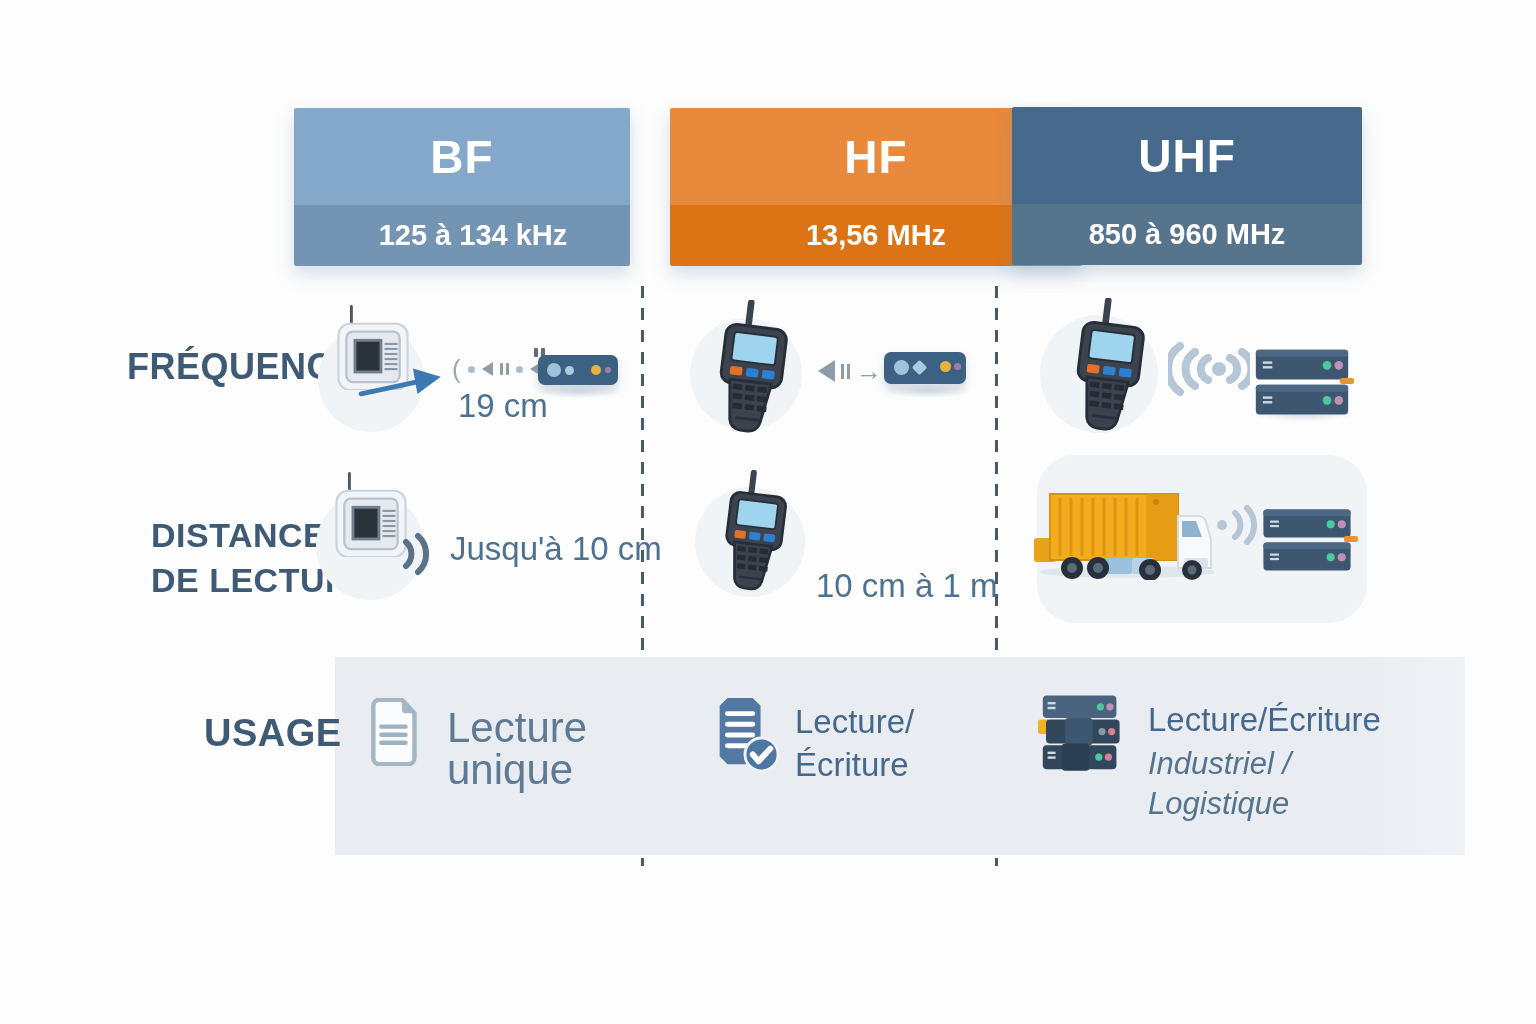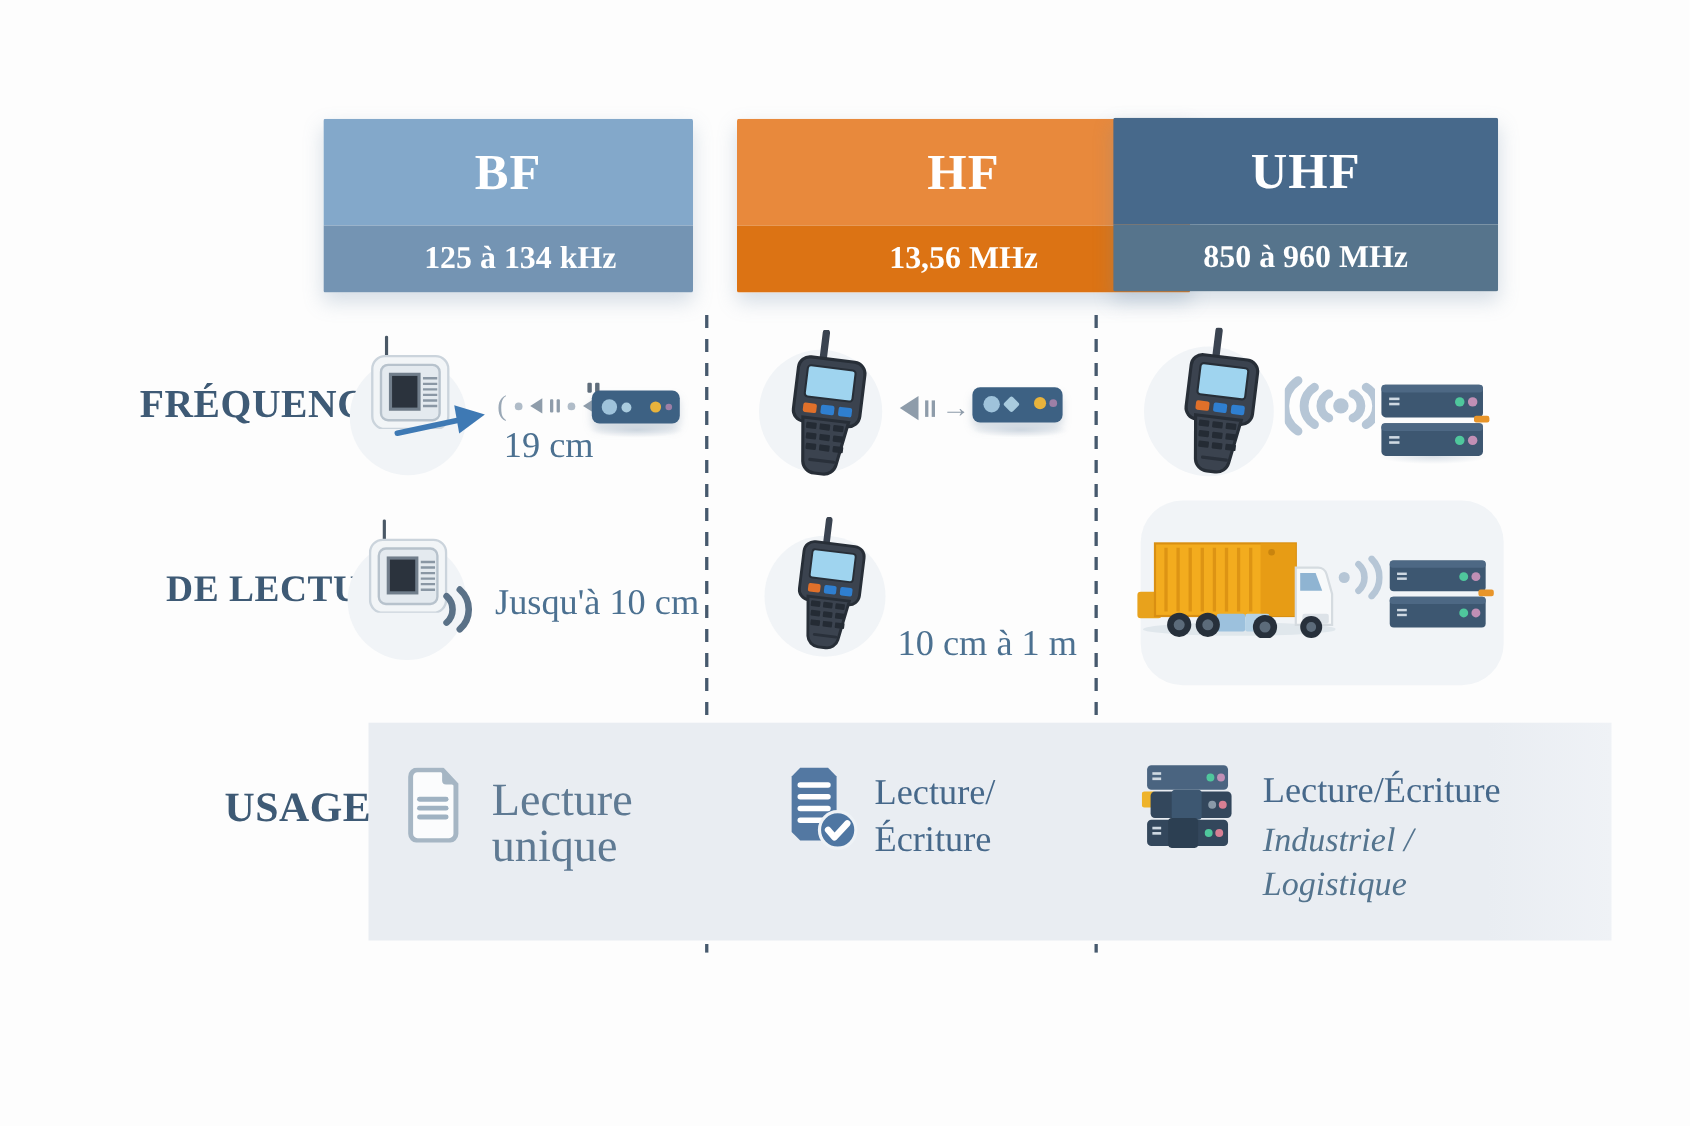--- a/index.html
+++ b/index.html
@@ -1,19 +1,19 @@
 <!DOCTYPE html>
 <html style="--bf-header-top: #83a8ca; --bf-header-bottom: #7494b3; --hf-header-top: #e8893c; --hf-header-bottom: #dc7314; --uhf-header-top: #47698b; --uhf-header-bottom: #56748c; --header-text: #ffffff; --label-text: #3e5a75; --value-text: #4c7191; --usage-band: #e9edf2; --divider: #46596d; --accent-arrow: #3e79b4; --truck-yellow: #f3ac1e; --led-green: #4fc79c; --led-pink: #c18fb5;"><head>
 <meta charset="utf-8">
 <style>
   html,body{margin:0;padding:0;background:#ffffff;}
   #stage{
     position:relative;width:1536px;height:1024px;overflow:hidden;
     background:#fdfdfd;
-    font-family:Liberation Serif, serif;
+    font-family:Liberation Sans, sans-serif;
   }
   .abs{position:absolute;}
   
   .hdr{border-radius:2px;box-shadow:0 8px 18px rgba(110,140,170,.28);overflow:hidden;}
   .hdr .top{height:97px;display:flex;align-items:center;justify-content:center;
     color:var(--header-text);font-size:46px;font-weight:700;letter-spacing:1px;}
   .hdr .bot{height:61px;display:flex;align-items:center;justify-content:center;
     color:var(--header-text);font-size:29px;font-weight:600;}
   .hdr-bf .top{background:var(--bf-header-top);}   .hdr-bf .bot{background:var(--bf-header-bottom);padding-left:22px;}
   .hdr-hf .top{background:var(--hf-header-top);}   .hdr-hf .bot{background:var(--hf-header-bottom);}
@@ -112,20 +112,21 @@
     <div class="bot">850 à 960 MHz</div>
   </div>
 
   <div class="abs vdash" style="left:641px;top:286px;height:580px;"></div>
   <div class="abs vdash" style="left:995px;top:286px;height:580px;"></div>
 
   <div class="abs usageband" style="left:335px;top:657px;width:1130px;height:198px;"></div>
 
   <div class="abs rowlabel" style="left:127px;top:346px;font-size:36px;">FRÉQUENCE</div>
   <div class="abs rowlabel" style="left:151px;top:513px;font-size:34px;line-height:45px;">
+    <div>DISTANCE</div>
     <div>DE LECTURE</div>
   </div>
   <div class="abs rowlabel" style="left:204px;top:712px;font-size:38px;">USAGE</div>
 
   <div class="abs softcircle" style="left:318px;top:326px;width:106px;height:106px;"></div>
   <svg class="abs" style="left:337px;top:305px;" width="72" height="85" viewBox="0 0 100 118">
       <use href="#sym-tag"></use>
     </svg>
   <div class="abs" style="left:358px;top:385px;width:66px;height:5px;background:var(--accent-arrow);border-radius:3px;transform:rotate(-12deg);"></div>
   <div class="abs" style="left:415px;top:366px;width:0;height:0;border-top:13px solid transparent;border-bottom:13px solid transparent;border-left:26px solid var(--accent-arrow);transform:rotate(-10deg);"></div>

